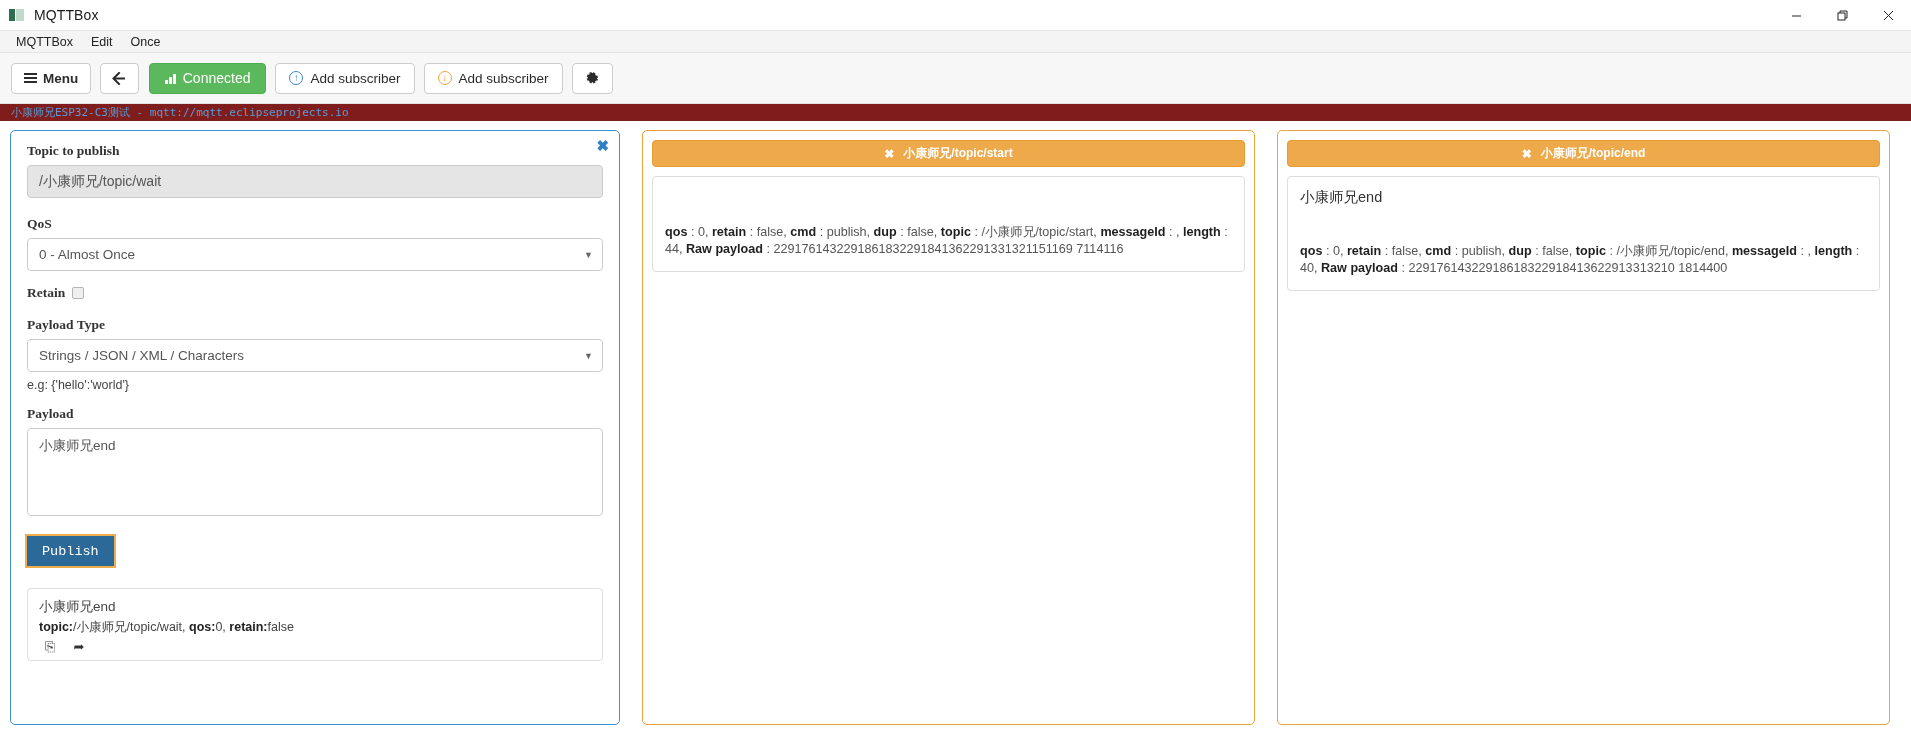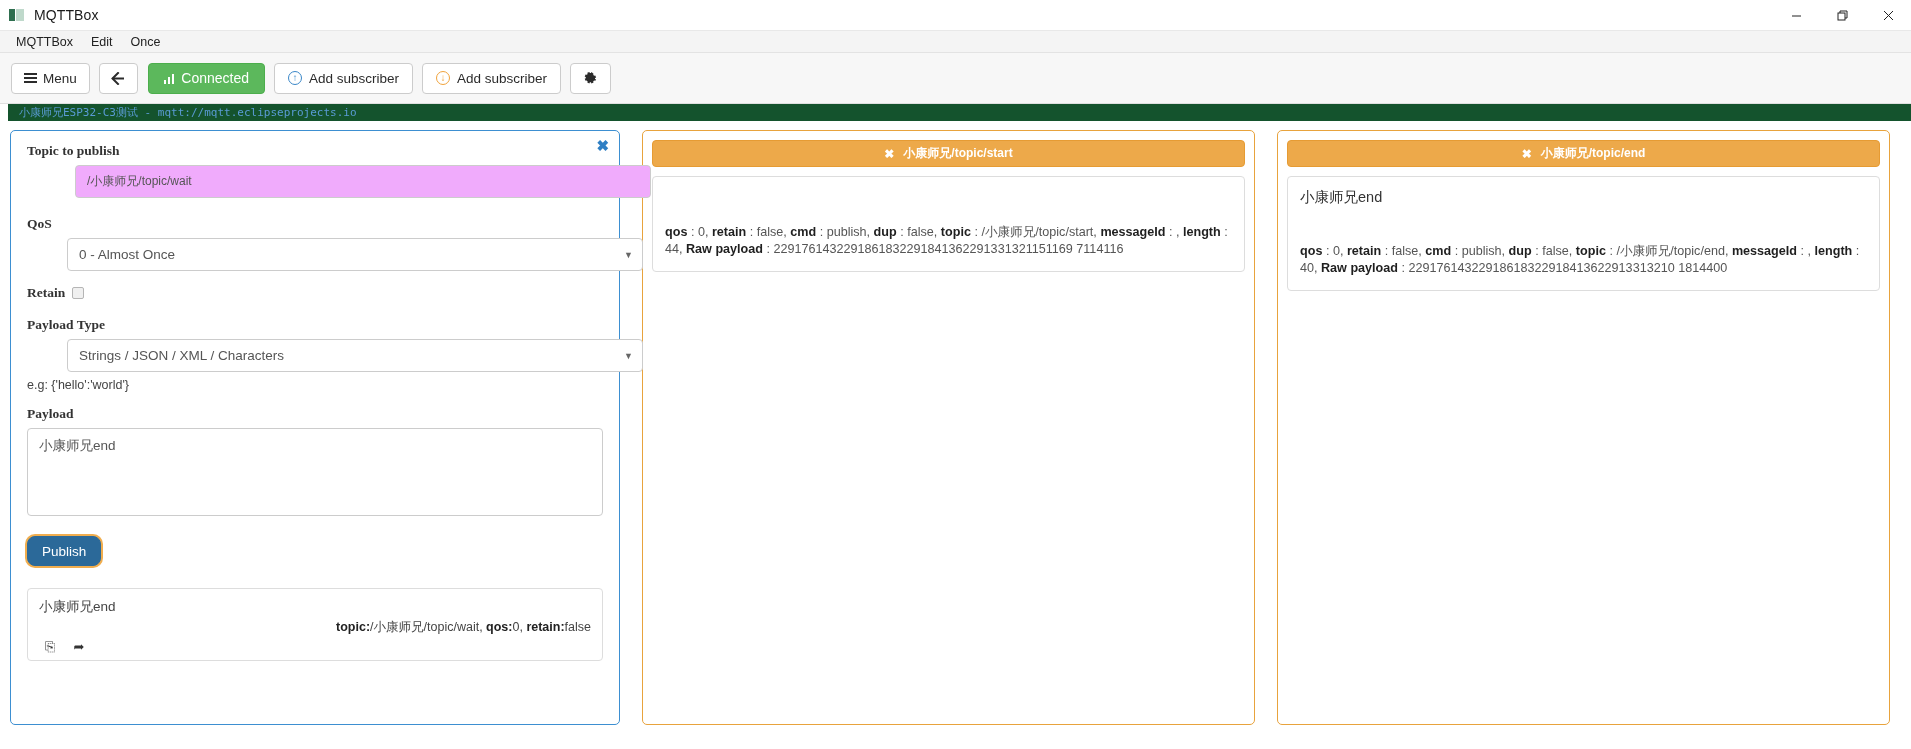--- a/index.html
+++ b/index.html
@@ -86,21 +86,21 @@
     display: inline-flex;
     align-items: center;
     justify-content: center;
     gap: 7px;
     padding: 0 13px;
     font-size: 13.5px;
     color: #2b2b2b;
     white-space: nowrap;
     cursor: default;
   }
-  .tbtn.menu-btn { font-weight: normal; padding: 0 12px; gap: 6px; }
+  .tbtn.menu-btn { font-weight: bold; padding: 0 12px; gap: 6px; }
   .tbtn.back-btn { padding: 0 11px; }
   .tbtn.gear-btn { padding: 0 12px; }
   .tbtn.connected {
     background: #5cb85c;
     border-color: #4cae4c;
     color: #ffffff;
     font-size: 14px;
     padding: 0 15px;
     margin-left: 1px;
   }
@@ -136,29 +136,28 @@
     align-items: center; justify-content: center;
     color: #3a87c8;
     font-size: 10px;
     line-height: 1;
   }
   .circ-icon.orange { border-color: #f0a33c; color: #f0a33c; }
 
   
   .breadcrumb {
     height: 17px;
-    background: #14532d;
+    background: #7f1d1d;
     display: flex;
     align-items: center;
     padding-left: 11px;
     font-size: 11px;
     color: #5a9bd5;
     font-family: "DejaVu Sans Mono", monospace;
     white-space: nowrap;
-    margin-left: 8px;
   }
 
   
   .workarea {
     position: relative;
     height: calc(749px - 31px - 22px - 51px - 17px);
     background: #ffffff;
     padding: 9px 10px 0 10px;
     display: flex;
     gap: 22px;
@@ -190,29 +189,28 @@
     font-weight: bold;
     color: #333333;
     margin: 0 0 6px 0;
     font-family: Liberation Serif, serif;
   }
   .txt-input {
     width: 100%;
     height: 33px;
     border: 1px solid #cccccc;
     border-radius: 4px;
-    background: #f0abfc;
+    background: #e5e5e5;
     padding: 0 11px;
-    font-size: 12px;
+    font-size: 14px;
     color: #555555;
     font-family: "Liberation Sans", sans-serif;
     outline: none;
-    margin-left: 48px;
-  }
-  .select-wrap { position: relative; width: 100%; margin-left: 40px; }
+  }
+  .select-wrap { position: relative; width: 100%; }
   .select-wrap .caret {
     position: absolute;
     right: 10px; top: 50%;
     transform: translateY(-50%);
     font-size: 9px;
     color: #666;
     pointer-events: none;
   }
   .sel-input {
     width: 100%;
@@ -262,24 +260,24 @@
     outline: none;
     overflow: hidden;
   }
   .publish-btn {
     margin-top: 16px;
     height: 30px;
     min-width: 71px;
     padding: 0 14px;
     background: #2b6999;
     border: 1px solid #2b6999;
-    border-radius: 8px;
+    border-radius: 0;
     color: #ffffff;
     font-size: 13.5px;
-    font-family: Liberation Sans, sans-serif;
+    font-family: Liberation Mono, monospace;
     box-shadow: 0 0 0 2px #f0ad4e;
     cursor: default;
     display: inline-flex;
     align-items: center; justify-content: center;
   }
   .hist-card {
     margin-top: 22px;
     border: 1px solid #dddddd;
     border-radius: 4px;
     background: #ffffff;
@@ -287,21 +285,20 @@
   }
   .hist-msg {
     font-size: 13.5px;
     color: #444444;
     margin-bottom: 3px;
   }
   .hist-meta {
     font-size: 12.5px;
     color: #444444;
     margin-bottom: 4px;
-    text-align: right;
   }
   .hist-meta b { color: #222222; }
   .hist-icons {
     display: flex;
     gap: 18px;
     padding-left: 6px;
     align-items: center;
     color: #333333;
   }
   .hist-icons span { font-size: 13px; line-height: 1; }

